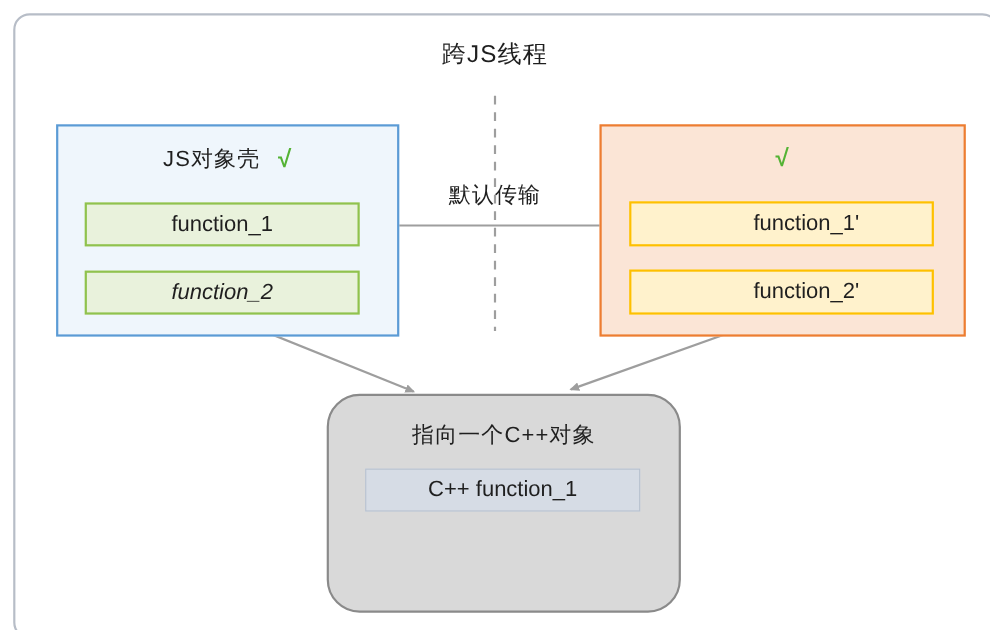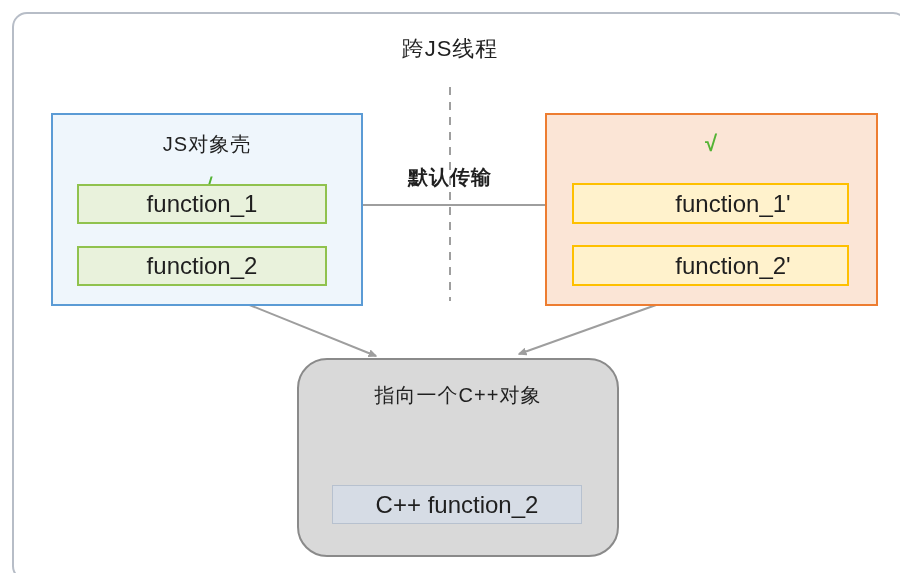--- a/index.html
+++ b/index.html
@@ -12,44 +12,44 @@
   .title{
     position:absolute;left:330px;top:20px;width:212px;
     text-align:center;font-size:22px;font-weight:500;letter-spacing:1px;
   }
   svg.connectors{position:absolute;left:0;top:0;pointer-events:none;}
   .conn{stroke:var(--arrow,#9e9e9e);stroke-width:2;fill:none;}
   .dashed{stroke-dasharray:8 7;}
   .arrowhead{fill:var(--arrow,#9e9e9e);}
   .transfer-label{
     position:absolute;left:376px;top:150px;width:120px;text-align:center;
-    font-size:20px;font-weight:700;letter-spacing:1px;
+    font-size:20px;font-weight:400;letter-spacing:1px;
   }
   .box{position:absolute;box-sizing:border-box;}
   .left-box{
     left:37px;top:99px;width:312px;height:193px;
     background:var(--left_fill,#eff6fc);border:2px solid var(--left_border,#5b9bd5);
   }
   .right-box{
     left:531px;top:99px;width:333px;height:193px;
     background:var(--right_fill,#fbe5d6);border:2px solid var(--right_border,#ed7d31);
   }
   .box-header{
     position:absolute;top:16px;left:0;width:100%;
     display:flex;justify-content:center;align-items:center;gap:16px;
-    font-size:20px;font-weight:500;letter-spacing:1px;flex-direction:column;
+    font-size:20px;font-weight:500;letter-spacing:1px;
   }
   .check{color:var(--check_green,#54b335);font-weight:bold;font-size:22px;}
   .node{
     position:absolute;display:flex;align-items:center;justify-content:center;
-    font-size:24px;box-sizing:border-box;
+    font-size:20px;box-sizing:border-box;
   }
   .left-box .node{left:24px;width:250px;height:40px;
     background:var(--green_fill,#e9f2dc);border:2px solid var(--green_border,#90c24e);}
-  .left-box .n1{top:69px;} .left-box .n2{top:131px;}
+  .left-box .n1{top:69px;} .left-box .n2{top:131px;font-style:italic;}
   .right-box .node{left:25px;width:277px;height:41px;
     background:var(--yellow_fill,#fff2cc);border:2px solid var(--yellow_border,#fec000);padding-left:45px;}
   .right-box .n1{top:68px;} .right-box .n2{top:130px;text-align:center;}
   .cpp-box{
     left:283px;top:344px;width:322px;height:199px;border-radius:30px;
     background:var(--gray_fill,#d9d9d9);border:2px solid var(--gray_border,#8a8a8a);
   }
   .cpp-box .box-header{top:22px;gap:0;}
   .cpp-box .node{left:33px;width:250px;height:39px;
     background:var(--cpp_fill,#d6dce5);border:1.5px solid var(--cpp_border,#b7c1cf);}
@@ -90,16 +90,16 @@
       <span class="check">√</span>
     </div>
     <div class="node n1">function_1'</div>
     <div class="node n2">function_2'</div>
   </div>
 
   <div class="box cpp-box">
     <div class="box-header">
       <span>指向一个C++对象</span>
     </div>
-    <div class="node n2">C++ function_2</div>
+    <div class="node n1">C++ function_1</div>
   </div>
 
 </div>
 
 </body></html>

